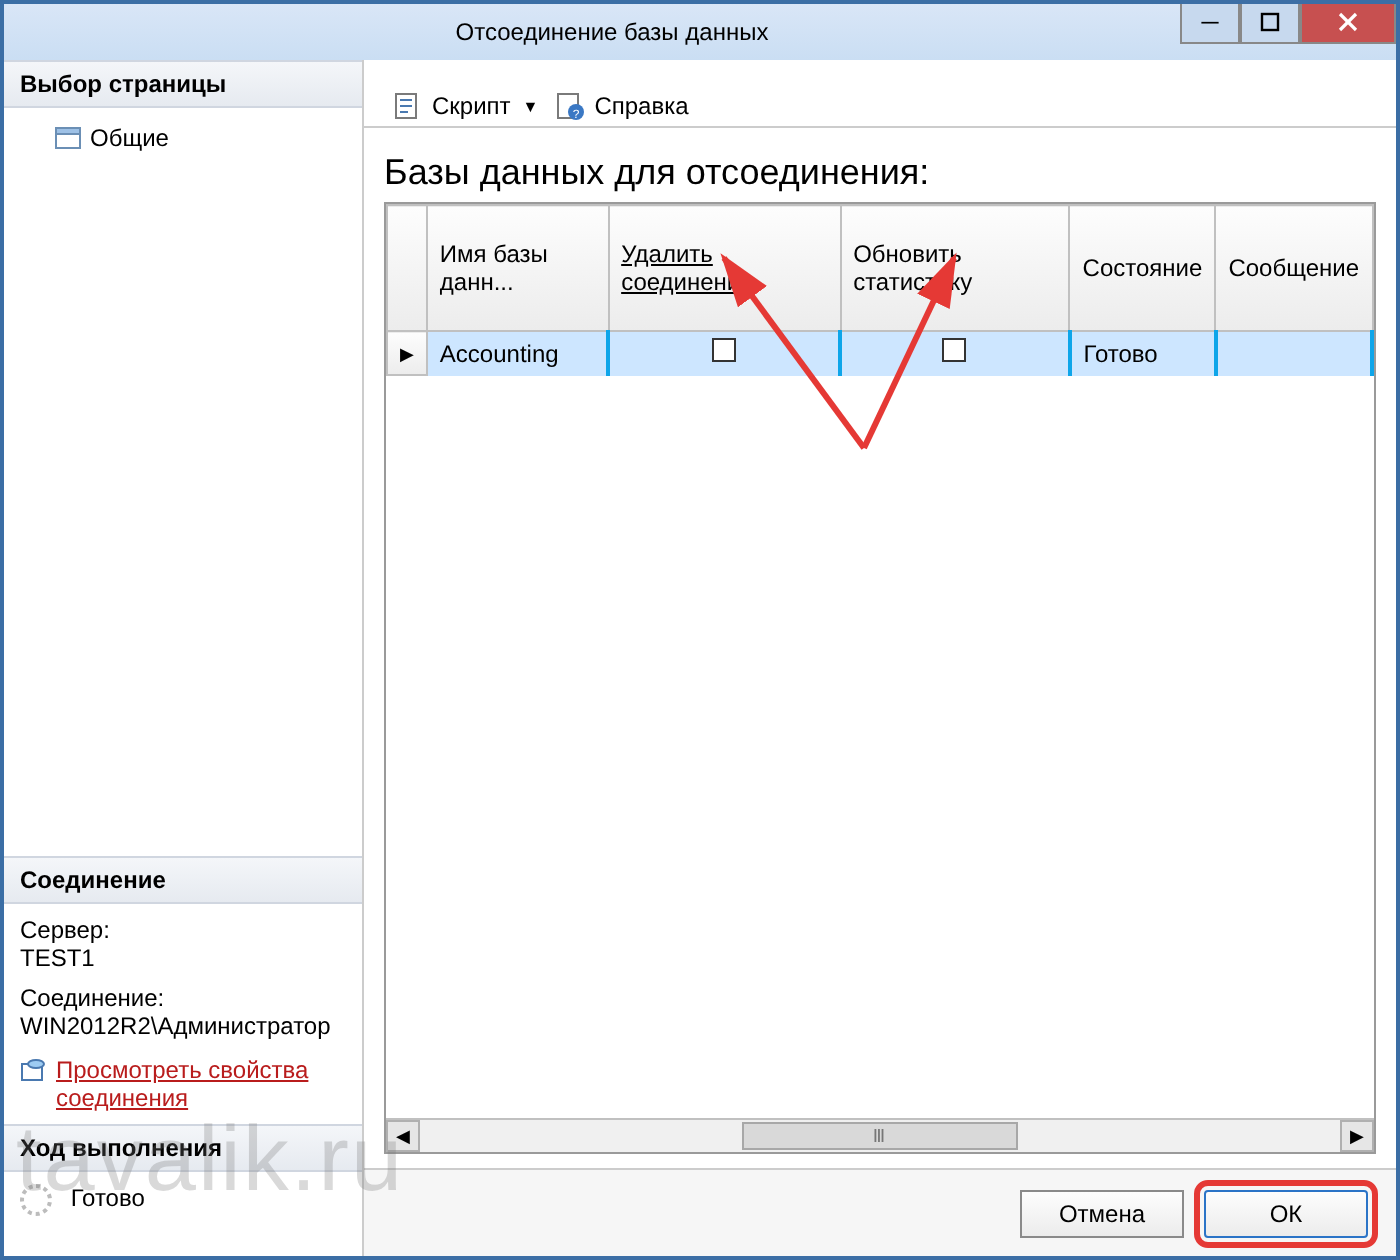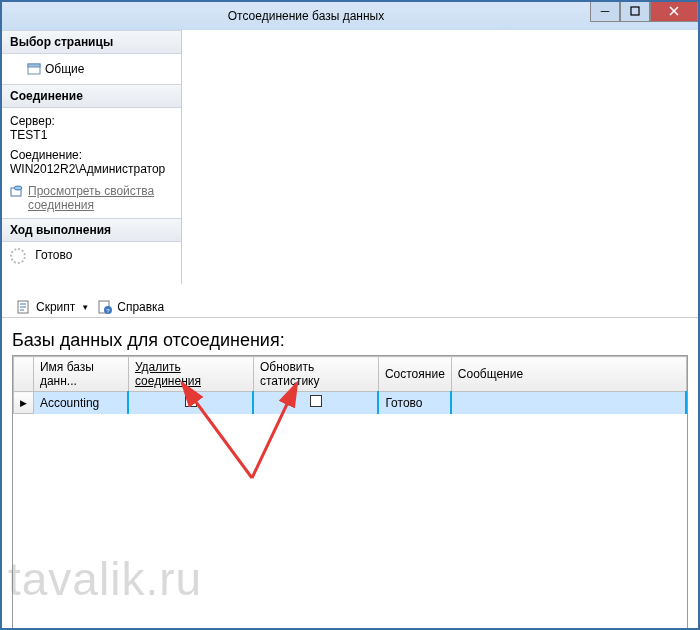--- a/index.html
+++ b/index.html
@@ -20,41 +20,41 @@
     font-size: 12px; color: #000;
   }
   .titlebar .title { flex: 1; text-align: center; font-size: 12px; }
   .winbtns { display: flex; height: 100%; }
   .winbtn { width: 30px; height: 22px; display:flex; align-items:center; justify-content:center; border:1px solid #888; border-top:none; margin-top:-2px; font-size:12px; font-weight:bold; cursor:pointer;}
   .winbtn.min { background:#c7d9ee; }
   .winbtn.max { background:#c7d9ee; }
   .winbtn.close { background:#c75050; color:#fff; width:48px;}
   .winbtn svg{width:10px;height:10px;}
 
-  .body { display:flex; height: calc(100% - 28px); flex-direction: column; }
+  .body { display:flex; height: calc(100% - 28px); }
   
   .leftpane {
     width: 180px;
     background: #fff;
     border-right: 1px solid #ccc;
     display:flex; flex-direction:column;
     font-size: 12px;
   }
   .section-header {
     background: linear-gradient(#f4f6f9,#e6eaf0);
     border-top:1px solid #d0d6e0;
     border-bottom:1px solid #d0d6e0;
     padding: 4px 8px;
     font-weight: bold;
   }
   .section-body { padding: 6px 8px; }
   .nav-item { display:flex; align-items:center; gap:4px; padding:2px 17px; cursor:pointer;}
   .nav-item.selected{}
   .icon-db { width:14px; height:14px; display:inline-block;}
-  .link { color:#737373; text-decoration: underline; cursor:pointer;}
+  .link { color:#b91c1c; text-decoration: underline; cursor:pointer;}
   .spacer-flex { flex:1; }
   .progress-icon { width:16px; height:16px; border:2px dotted #bcbcbc; border-radius:50%; display:inline-block; vertical-align:middle; margin-right:6px;}
 
   
   .rightpane { flex:1; display:flex; flex-direction:column; }
   .toolbar {
     height: 34px;
     display:flex; align-items:flex-end; gap:0;
     padding: 0 10px;
     border-bottom:1px solid #ccc;
@@ -65,21 +65,21 @@
   .tool-icon {width:16px;height:16px;}
 
   .main-area { flex:1; padding: 12px 10px 0 10px; position:relative; overflow:hidden;}
   .grid-label { font-size:18px; margin-bottom:4px;}
   .grid-wrapper { border:1px solid #9a9a9a; height: 476px; position:relative; background:#fff;}
   table.grid { width:100%; border-collapse:collapse; font-size:12px;}
   table.grid th {
     background: linear-gradient(#fdfdfd,#ececec);
     border:1px solid #c0c0c0;
     font-weight: normal;
-    padding:3px 6px;
+    padding:17px 6px;
     text-align:left;
     height:22px;
   }
   table.grid td {
     border-right:2px solid #0ea5e9;
     padding:3px 6px;
     height:22px;
   }
   tr.selected td { background:#cde6ff; }
   .rowmarker { width:18px; background:linear-gradient(#fdfdfd,#ececec)!important; border:1px solid #c0c0c0!important; text-align:center; font-size:9px;}

